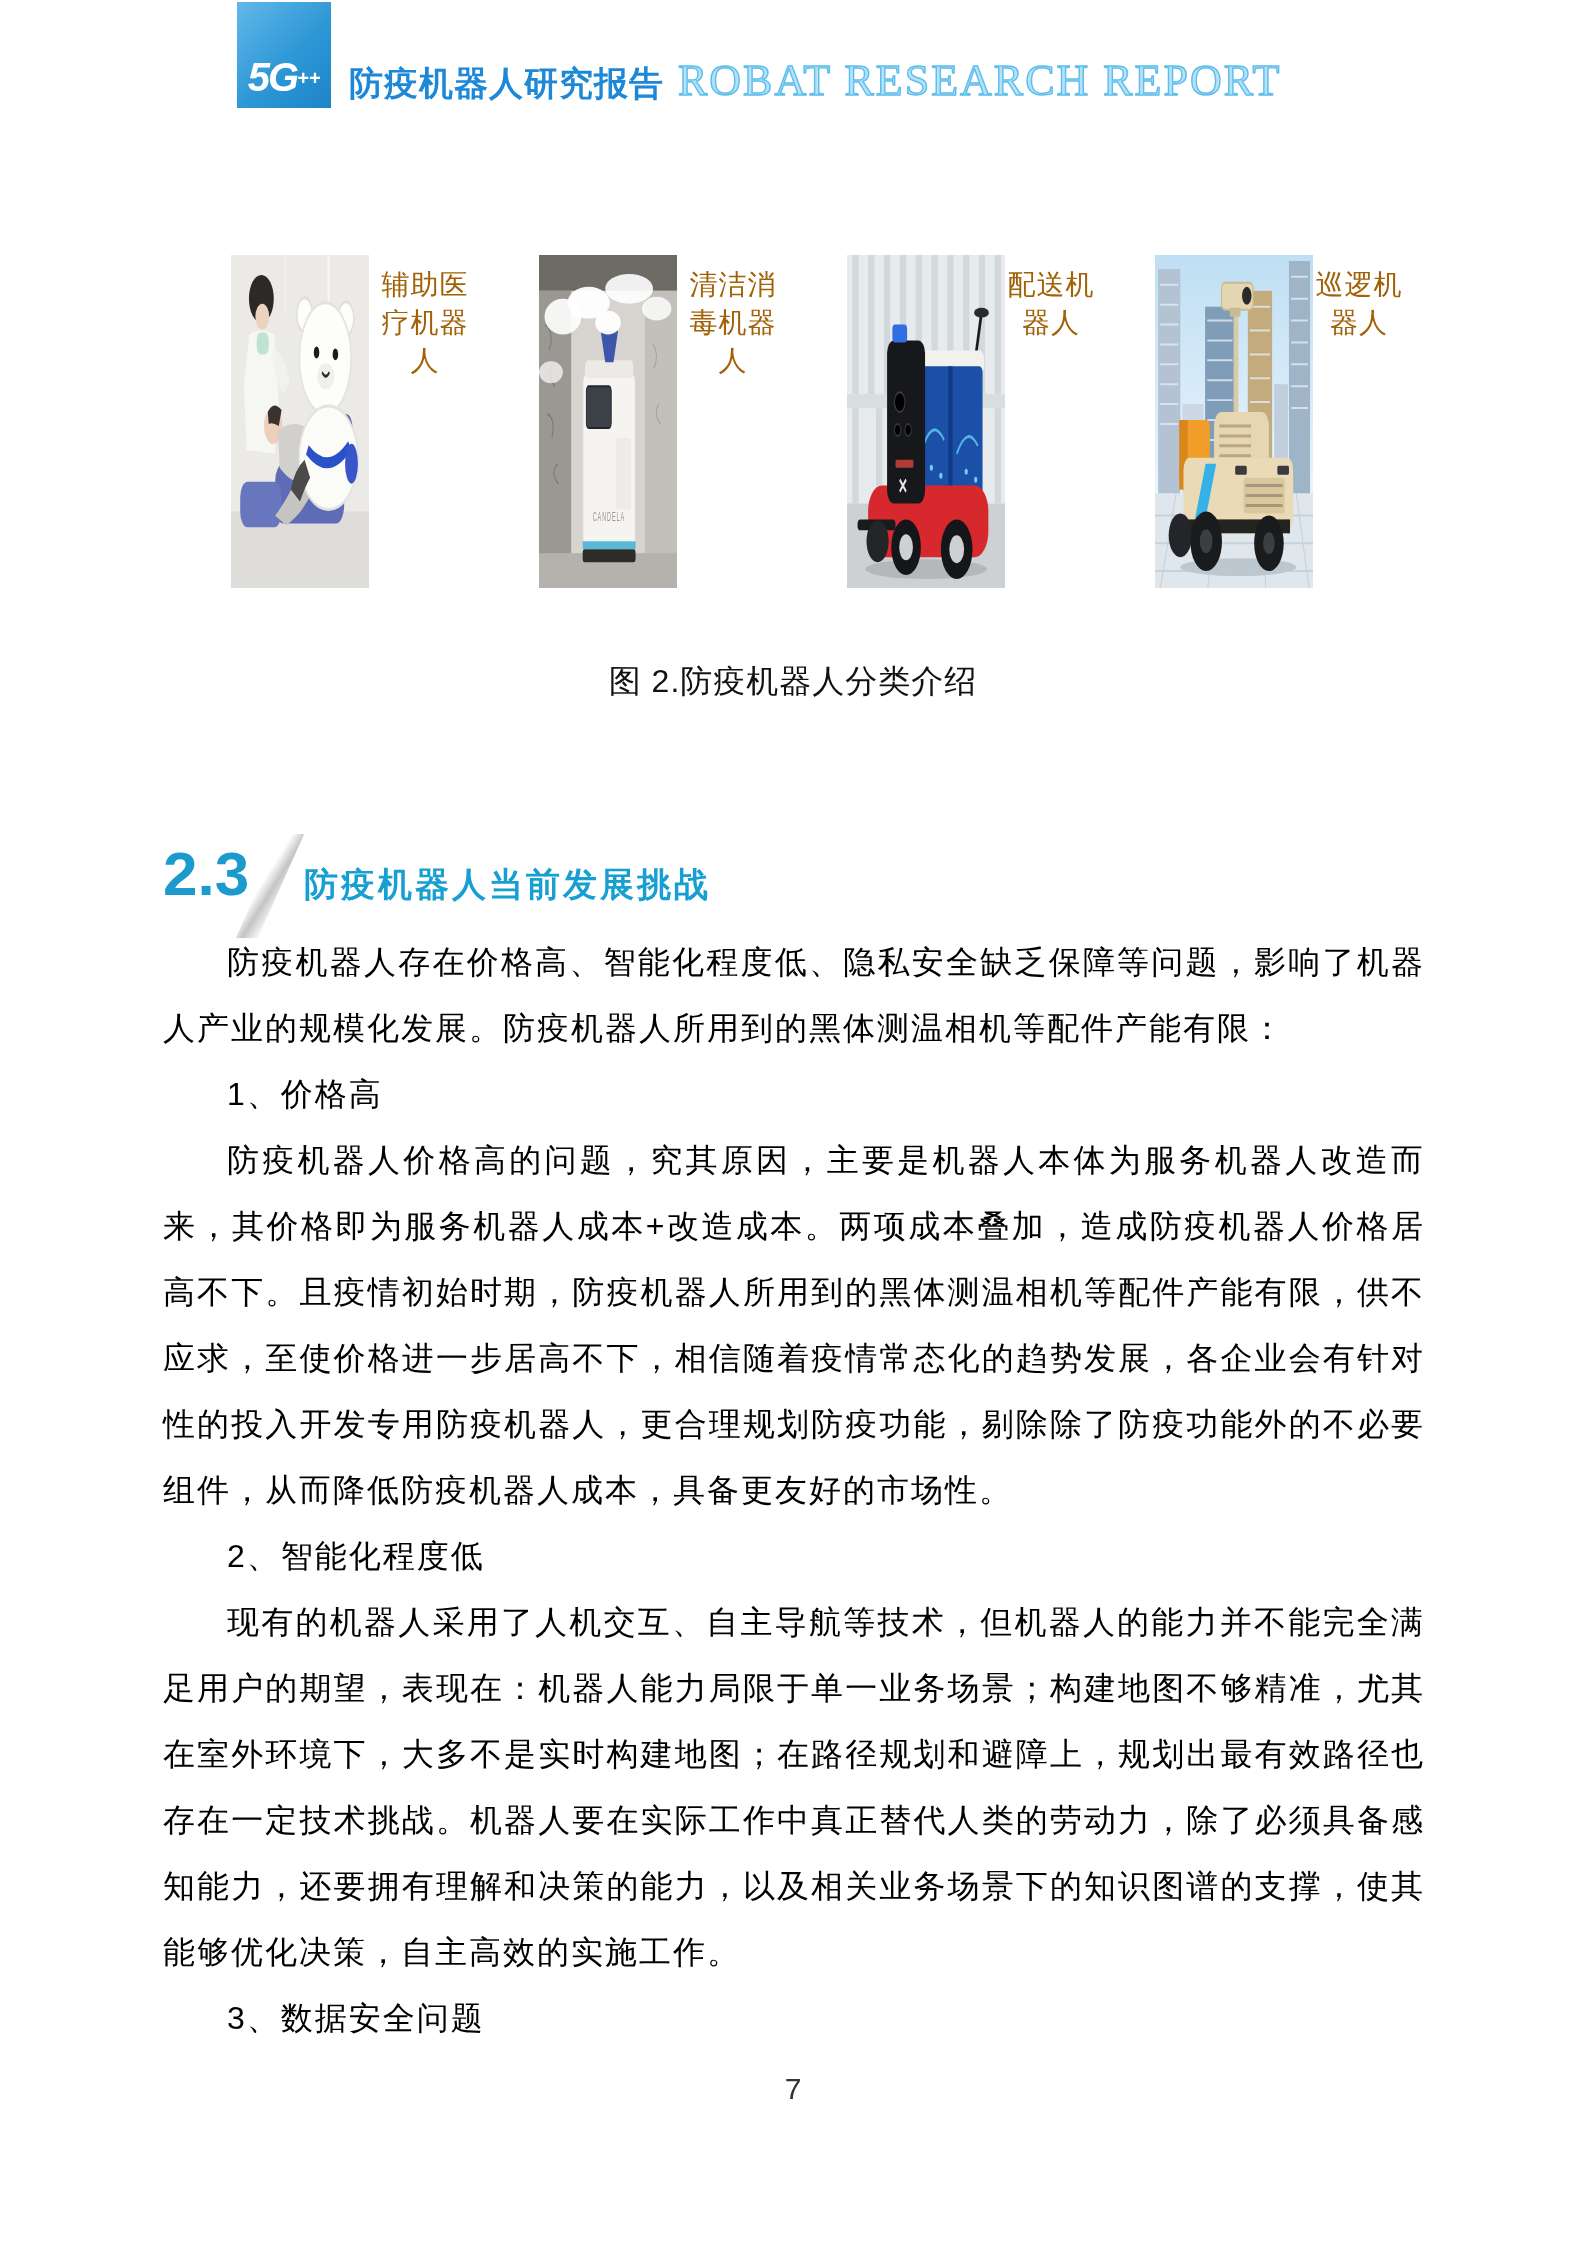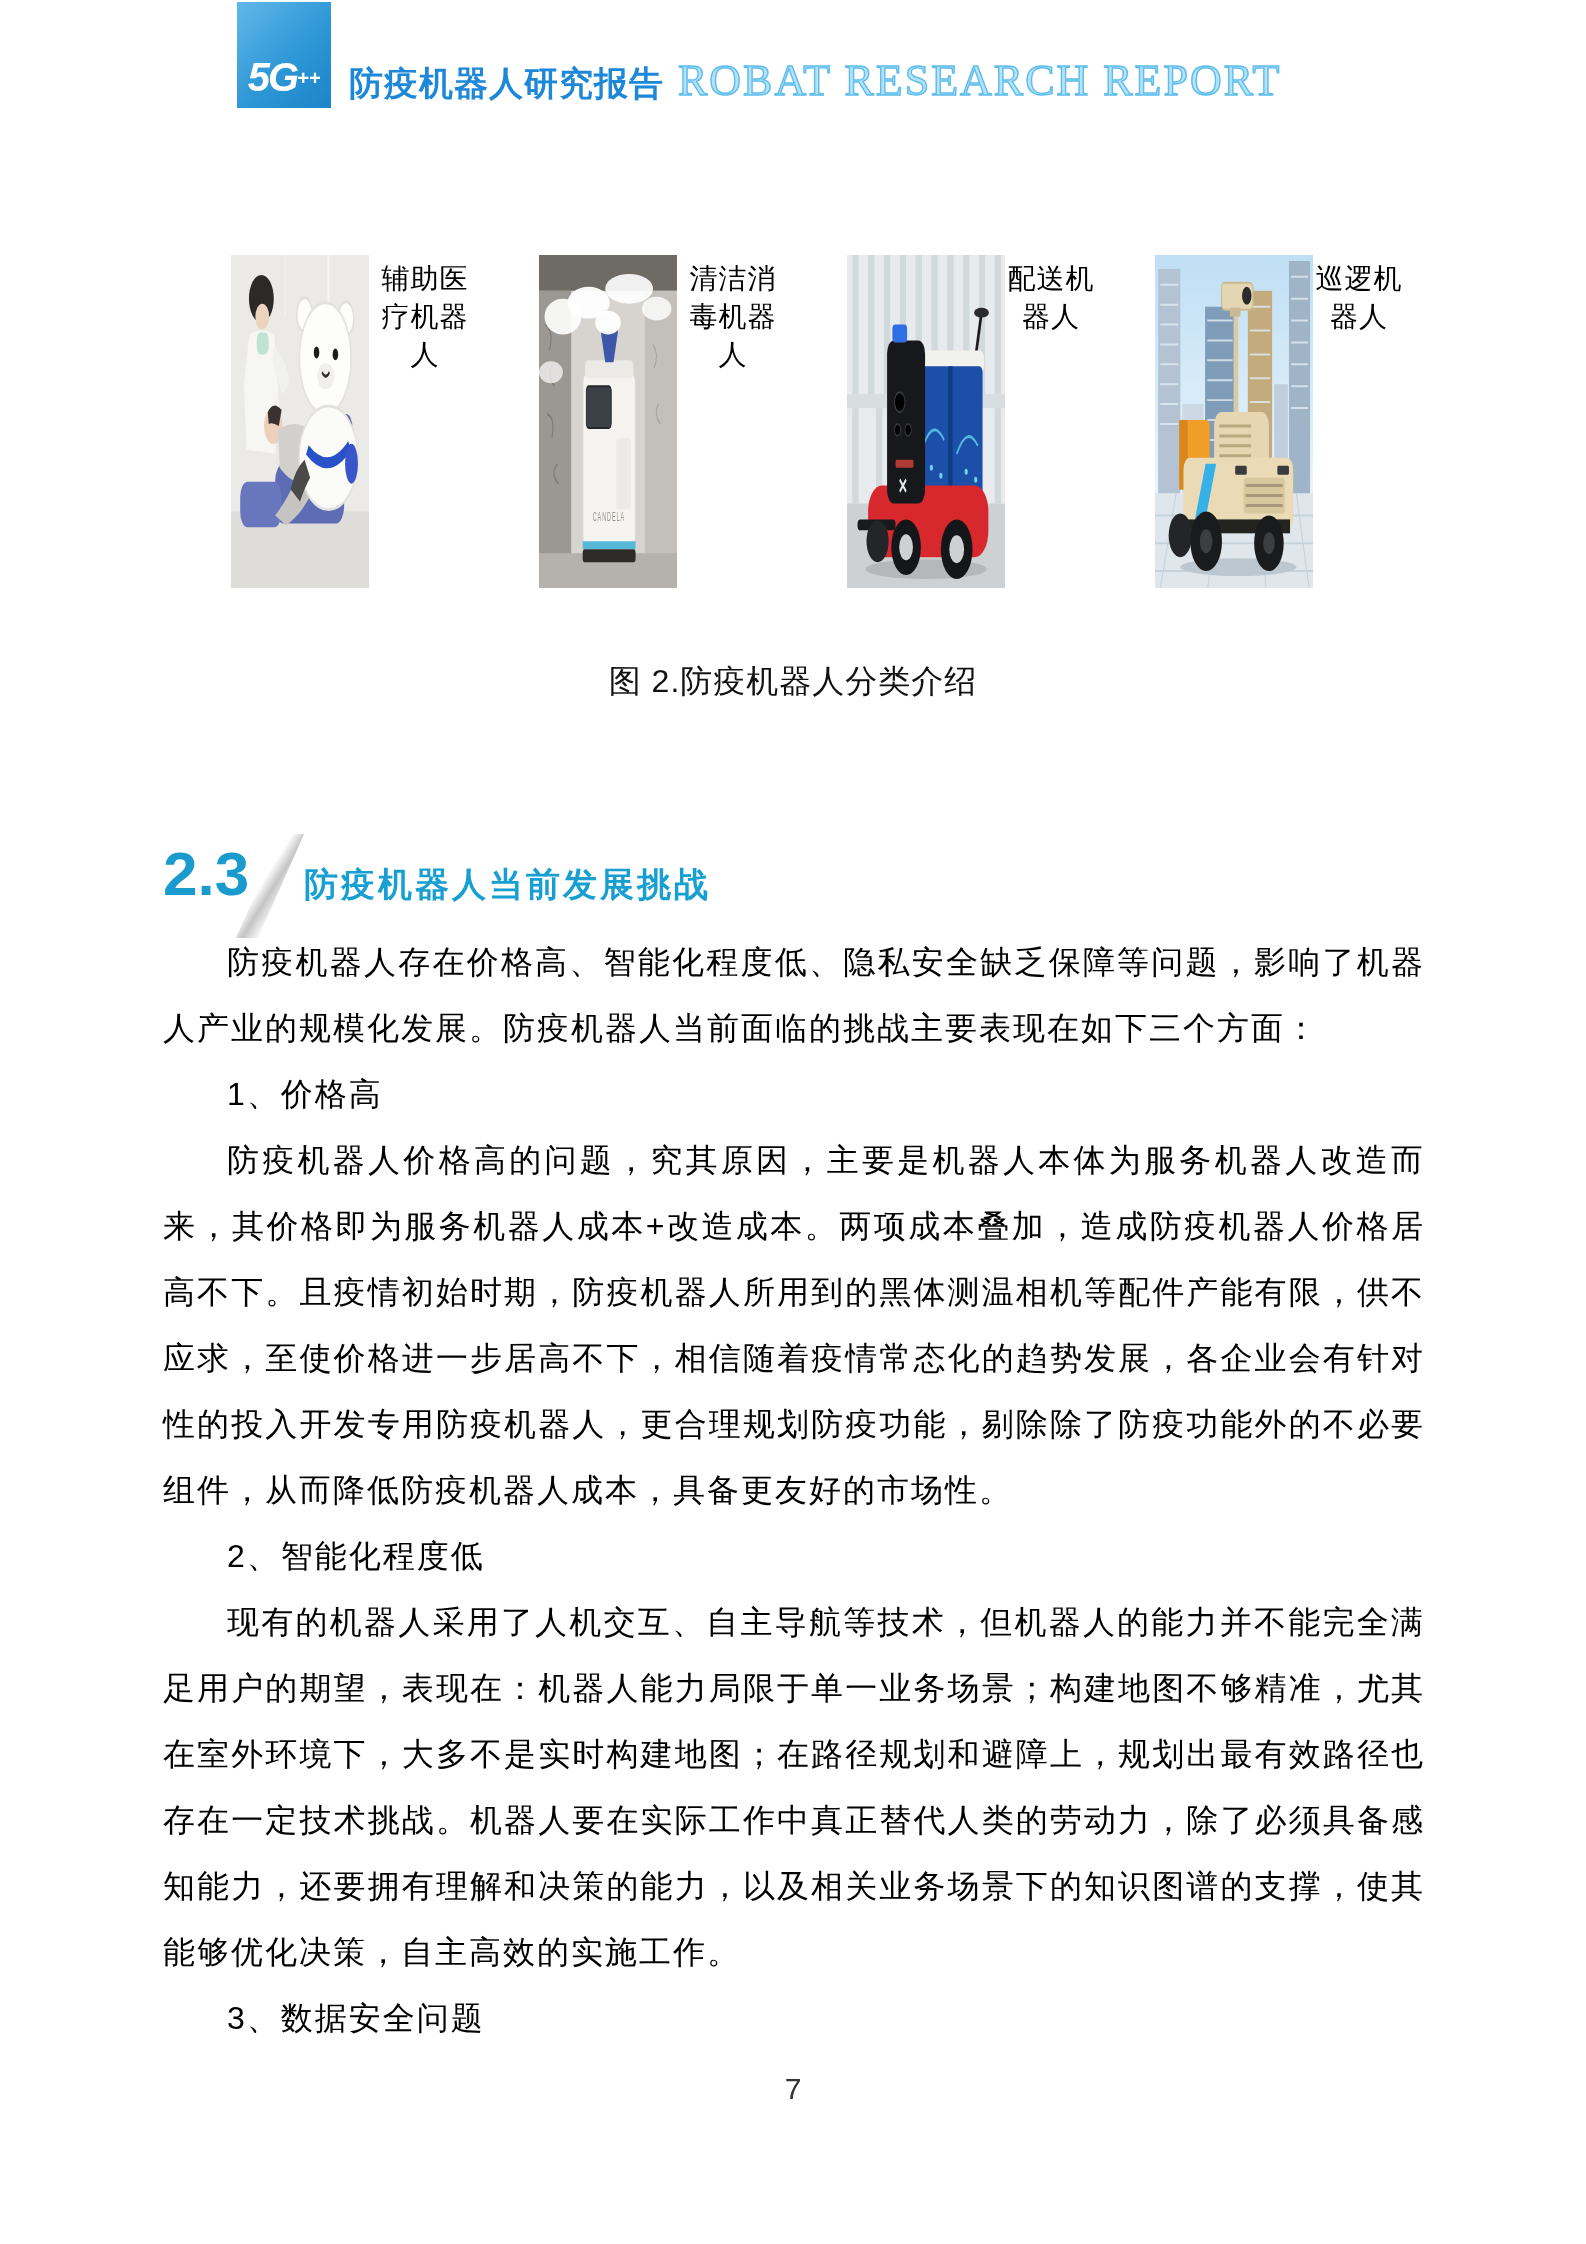--- a/index.html
+++ b/index.html
@@ -35,21 +35,21 @@
     -webkit-text-stroke:1.4px #5dbdeb;
   }
 
   
   .figure-row {
     position:absolute; left:183px; top:255px; width:1222px;
     display:flex; gap:10px;
   }
   .fig-cell { flex:1; display:flex; flex-direction:row;padding-left:48px; }
   .fig-img { width:100%; height:333px; display:block; background:#eee; }
-  .fig-cap { margin-top:5px; text-align:center; font-size:28px; color:#000000; letter-spacing:1px; }
+  .fig-cap { margin-top:11px; text-align:center; font-size:28px; color:#a16207; letter-spacing:1px; }
   .figure-caption {
     position:absolute; left:0; top:660px; width:100%;
     text-align:center; font-size:32px; color:#111111; letter-spacing:1px;
   }
 
   
   .section-head { position:absolute; left:163px; top:836px; width:900px; height:104px; }
   .sec-num { position:absolute; left:0; top:2px; font-size:62px; font-weight:bold; color:#1b9ace; }
   .sec-fold {
     position:absolute; left:96px; top:-2px; width:22px; height:104px;
@@ -284,21 +284,21 @@
 
   <div class="figure-caption">图 2.防疫机器人分类介绍</div>
 
   <div class="section-head">
     <span class="sec-num">2.3</span>
     <span class="sec-fold"></span>
     <span class="sec-title">防疫机器人当前发展挑战</span>
   </div>
 
   <div class="body-text">
-    <p>防疫机器人存在价格高、智能化程度低、隐私安全缺乏保障等问题，影响了机器人产业的规模化发展。防疫机器人当前面临的挑战主要表现在如下三个方面：</p>
+    <p>防疫机器人存在价格高、智能化程度低、隐私安全缺乏保障等问题，影响了机器人产业的规模化发展。防疫机器人所用到的黑体测温相机等配件产能有限：</p>
     <p>1、价格高</p>
     <p>防疫机器人价格高的问题，究其原因，主要是机器人本体为服务机器人改造而来，其价格即为服务机器人成本+改造成本。两项成本叠加，造成防疫机器人价格居高不下。且疫情初始时期，防疫机器人所用到的黑体测温相机等配件产能有限，供不应求，至使价格进一步居高不下，相信随着疫情常态化的趋势发展，各企业会有针对性的投入开发专用防疫机器人，更合理规划防疫功能，剔除除了防疫功能外的不必要组件，从而降低防疫机器人成本，具备更友好的市场性。</p>
     <p>2、智能化程度低</p>
     <p>现有的机器人采用了人机交互、自主导航等技术，但机器人的能力并不能完全满足用户的期望，表现在：机器人能力局限于单一业务场景；构建地图不够精准，尤其在室外环境下，大多不是实时构建地图；在路径规划和避障上，规划出最有效路径也存在一定技术挑战。机器人要在实际工作中真正替代人类的劳动力，除了必须具备感知能力，还要拥有理解和决策的能力，以及相关业务场景下的知识图谱的支撑，使其能够优化决策，自主高效的实施工作。</p>
     <p>3、数据安全问题</p>
   </div>
 
   <div class="page-number">7</div>
 
 </div>

